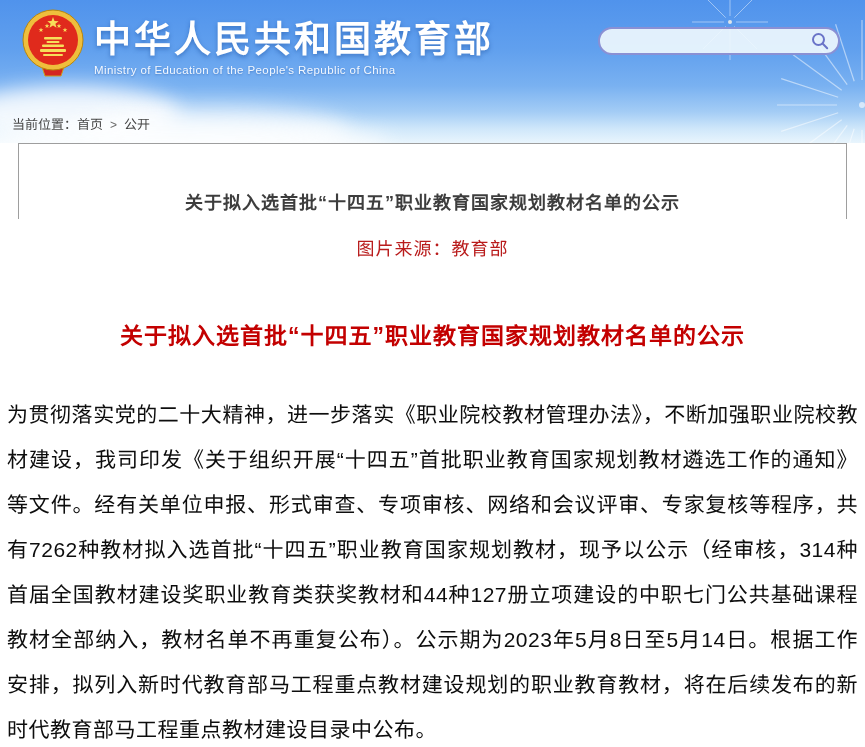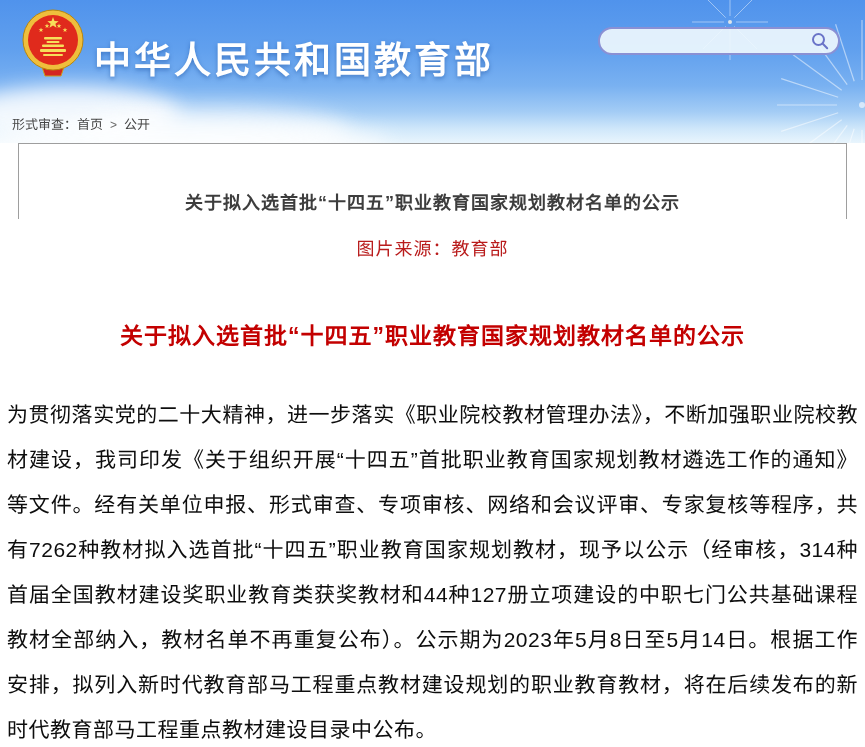--- a/index.html
+++ b/index.html
@@ -11,21 +11,21 @@
   .hero {
     position:relative; height:143px; overflow:hidden;
     background:linear-gradient(180deg,#5093ec 0%,#61a0ee 35%,#79b1f1 60%,#a3ccf5 78%,#cfe7fa 90%,#e9f5fd 100%);
   }
   .cloud { position:absolute; background:#fff; border-radius:50%; filter:blur(10px); }
   .c1 { left:-40px; top:86px;  width:220px; height:56px; opacity:.85; }
   .c2 { left:80px;  top:106px; width:270px; height:50px; opacity:.6; }
   .c3 { left:-30px; top:122px; width:420px; height:44px; opacity:.7; }
   .dandelion-big   { position:absolute; right:-97px; top:5px; }
   .dandelion-small { position:absolute; right:95px; top:-18px; }
-  .brand { position:absolute; left:20px; top:6px; display:flex; align-items:flex-end; }
+  .brand { position:absolute; left:20px; top:6px; display:flex; align-items:center; }
   .emblem-wrap { width:66px; height:76px; flex:0 0 auto; }
   .brand-text { margin-left:8px; padding-top:8px; }
   .site-title {
     font-size:37px; font-weight:bold; color:#ffffff; letter-spacing:3px; line-height:1.1;
     text-shadow:0 2px 4px rgba(26,78,158,.5);
   }
   .site-subtitle {
     font-size:11.5px; color:#f3f8ff; margin-top:3px; letter-spacing:.4px;
     text-shadow:0 1px 2px rgba(26,78,158,.45);
   }
@@ -130,35 +130,36 @@
           <use href="#star" fill="#f7de5a" transform="translate(45,24) scale(0.42)"></use>
           <rect x="24" y="31" width="18" height="2.4" rx="1" fill="#f7de5a"></rect>
           <rect x="26.5" y="35" width="13" height="2" rx="1" fill="#f7de5a"></rect>
           <rect x="22" y="38.5" width="22" height="2.4" rx="1" fill="#f7de5a"></rect>
           <rect x="20" y="43" width="26" height="3" rx="1" fill="#f7de5a"></rect>
           <rect x="23" y="48" width="20" height="2" rx="1" fill="#f7de5a"></rect>
         </svg>
       </div>
       <div class="brand-text">
         <div class="site-title">中华人民共和国教育部</div>
+        <div class="site-subtitle">Ministry of Education of the People's Republic of China</div>
       </div>
     </div>
 
     <div class="searchbox">
       <input class="search-input" type="text" style="">
       <button class="search-btn">
         <svg width="18" height="18" viewBox="0 0 18 18">
           <circle cx="7.5" cy="7.5" r="5.5" fill="none" stroke="#6a74c8" stroke-width="2"></circle>
           <line x1="11.8" y1="11.8" x2="16.2" y2="16.2" stroke="#6a74c8" stroke-width="2" stroke-linecap="round"></line>
         </svg>
       </button>
     </div>
 
     <div class="breadcrumb">
-      <span>形式审查：</span><a>首页</a><span class="crumb-sep">&gt;</span><a>公开</a>
+      <span>当前位置：</span><a>首页</a><span class="crumb-sep">&gt;</span><a>公开</a>
     </div>
   </div>
 
   <div class="content">
     <div class="image-card">
       <div class="image-card-title">关于拟入选首批“十四五”职业教育国家规划教材名单的公示</div>
     </div>
     <div class="caption">图片来源：教育部</div>
 
     <h1 class="article-title">关于拟入选首批“十四五”职业教育国家规划教材名单的公示</h1>

